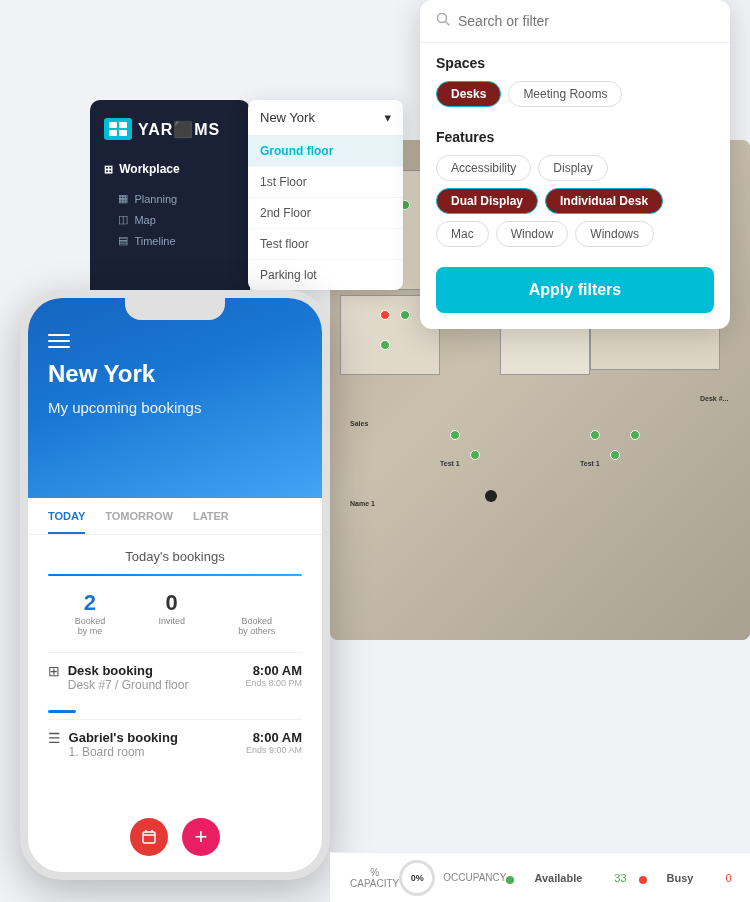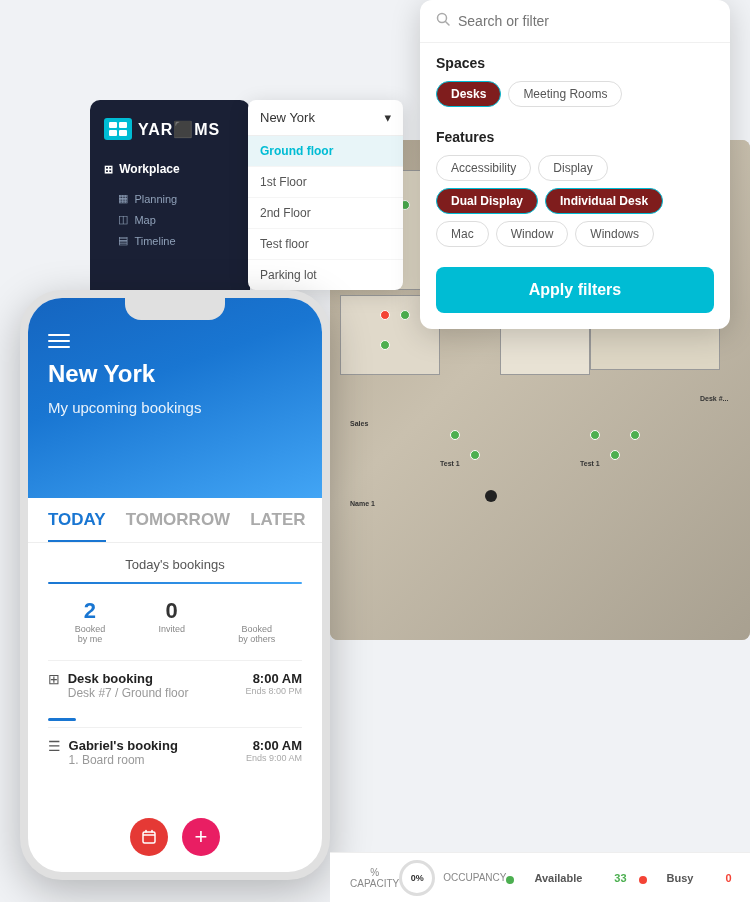--- a/index.html
+++ b/index.html
@@ -177,21 +177,21 @@
     .hamburger-line { height: 2px; background: #fff; border-radius: 2px; }
     .phone-city { font-size: 24px; font-weight: 800; color: #fff; margin-bottom: 10px; }
     .phone-subtitle { font-size: 15px; color: rgba(255,255,255,0.9); font-weight: 500; line-height: 1.3; }
     .phone-tabs {
       display: flex; gap: 20px; padding: 0 20px;
       background: #fff;
       border-bottom: 1px solid #eee;
     }
     .phone-tab {
       padding: 12px 0 10px;
-      font-size: 17px; font-weight: 600;
+      font-size: 11px; font-weight: 600;
       color: #aaa; cursor: pointer;
       border-bottom: 2.5px solid transparent;
     }
     .phone-tab.active { color: #1976d2; border-bottom-color: #1976d2; }
     .phone-body { padding: 14px 20px; }
     .bookings-title { text-align: center; font-size: 13px; color: #555; font-weight: 500; margin-bottom: 10px; }
     .bookings-divider { height: 2px; background: linear-gradient(90deg, #1976d2, #42a5f5); border-radius: 2px; margin-bottom: 14px; }
     .stats-row { display: flex; justify-content: space-around; margin-bottom: 16px; }
     .stat-item { text-align: center; }
     .stat-num { font-size: 22px; font-weight: 700; color: #1976d2; }
@@ -230,21 +230,21 @@
       background: #fff;
       border-top: 1px solid #eee;
       display: flex; align-items: center; justify-content: space-around;
       padding: 0 20px;
       z-index: 6;
     }
     .status-item { display: flex; align-items: flex-end; gap: 20px; font-size: 11px; color: #555; font-weight: 600; }
     .status-dot { width: 8px; height: 8px; border-radius: 50%; }
     .status-dot.available { background: #4caf50; }
     .status-dot.busy { background: #f44336; }
-    .status-count { font-weight: 700; margin-left: 12px; }
+    .status-count { font-weight: 400; margin-left: 12px; }
     .status-count.green { color: #4caf50; }
     .status-count.red { color: #f44336; }
     .capacity-label { font-size: 10px; color: #888; text-align: center; }
     .occupancy-circle {
       width: 36px; height: 36px; border-radius: 50%;
       border: 3px solid #ddd; display: flex; align-items: center; justify-content: center;
       font-size: 9px; font-weight: 700; color: #333;
     }
   </style>
 </head>

